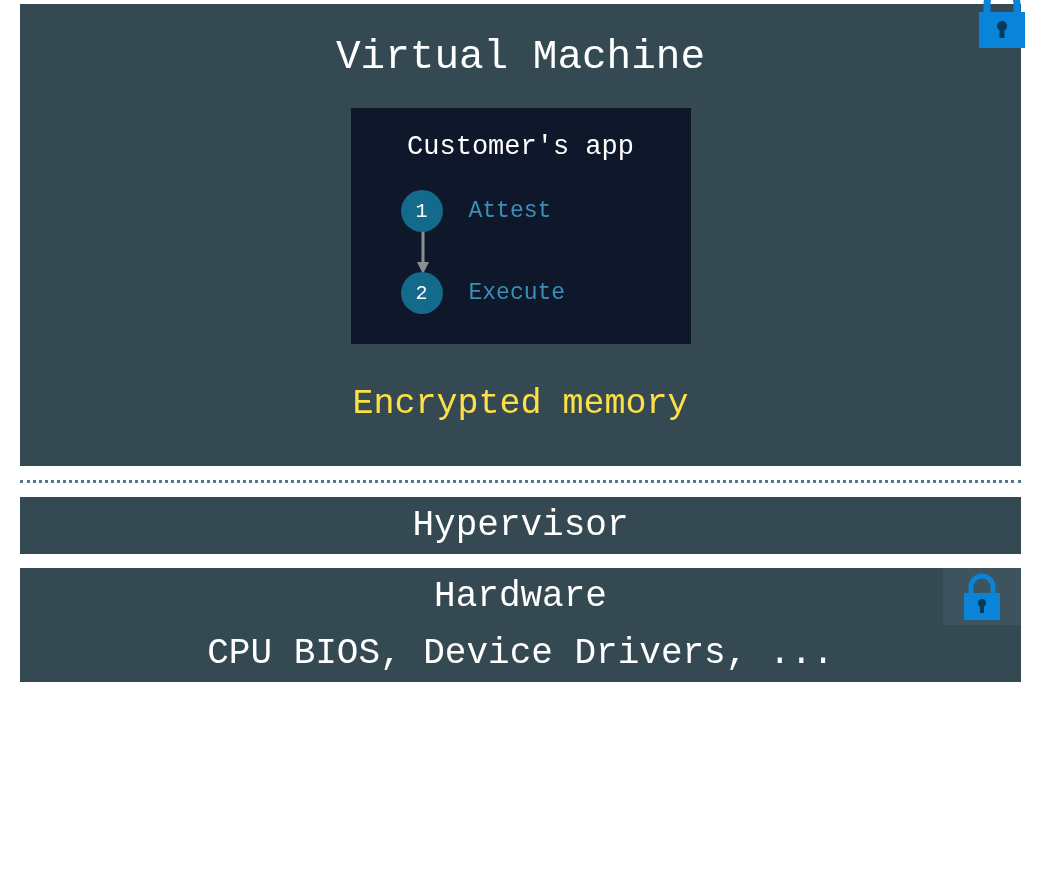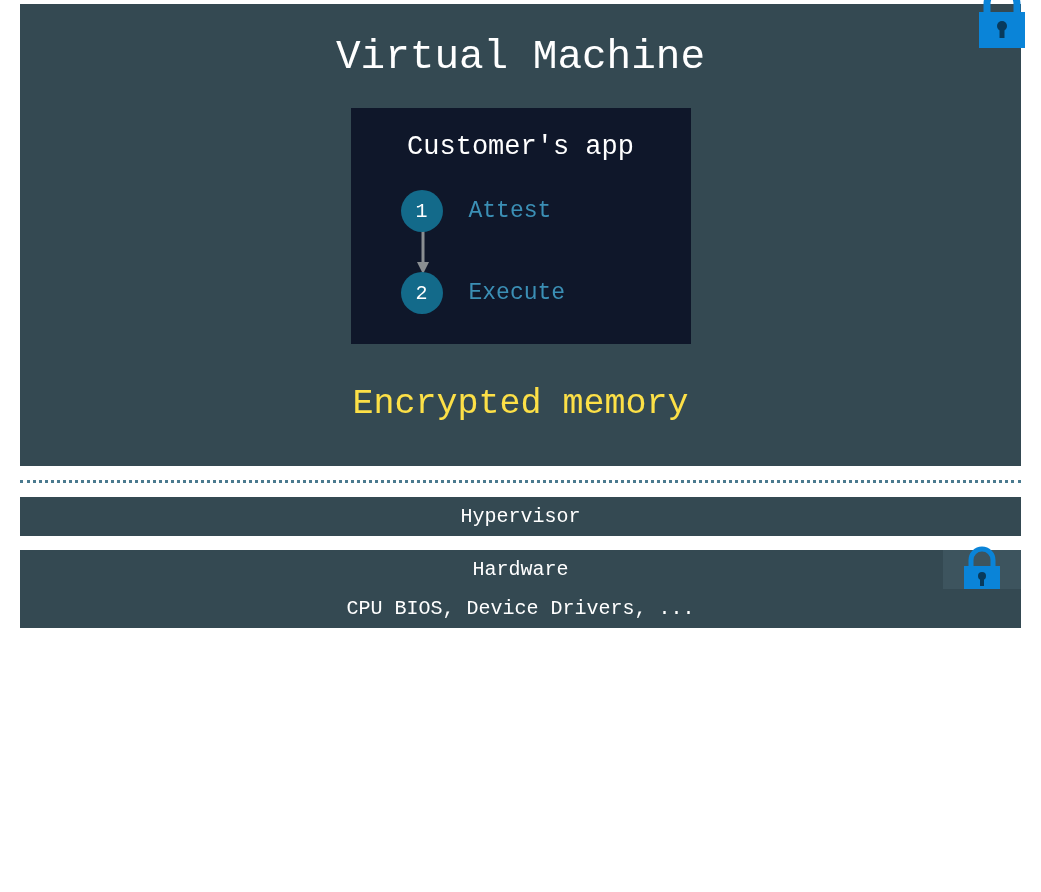--- a/index.html
+++ b/index.html
@@ -94,21 +94,21 @@
   .dotted-divider {
     width: 100%;
     border: none;
     border-top: 3px dotted #4a7a8f;
     margin: 14px 0 14px 0;
   }
   .layer-box {
     background: #344952;
     width: 100%;
     color: #ffffff;
-    font-size: 20px;
+    font-size: 36px;
     font-weight: 400;
     text-align: center;
     padding: 8px 0;
     margin-bottom: 14px;
     position: relative;
   }
   .layer-box.last { margin-bottom: 0; }
   .lock-top {
     position: absolute;
     right: -10px;

